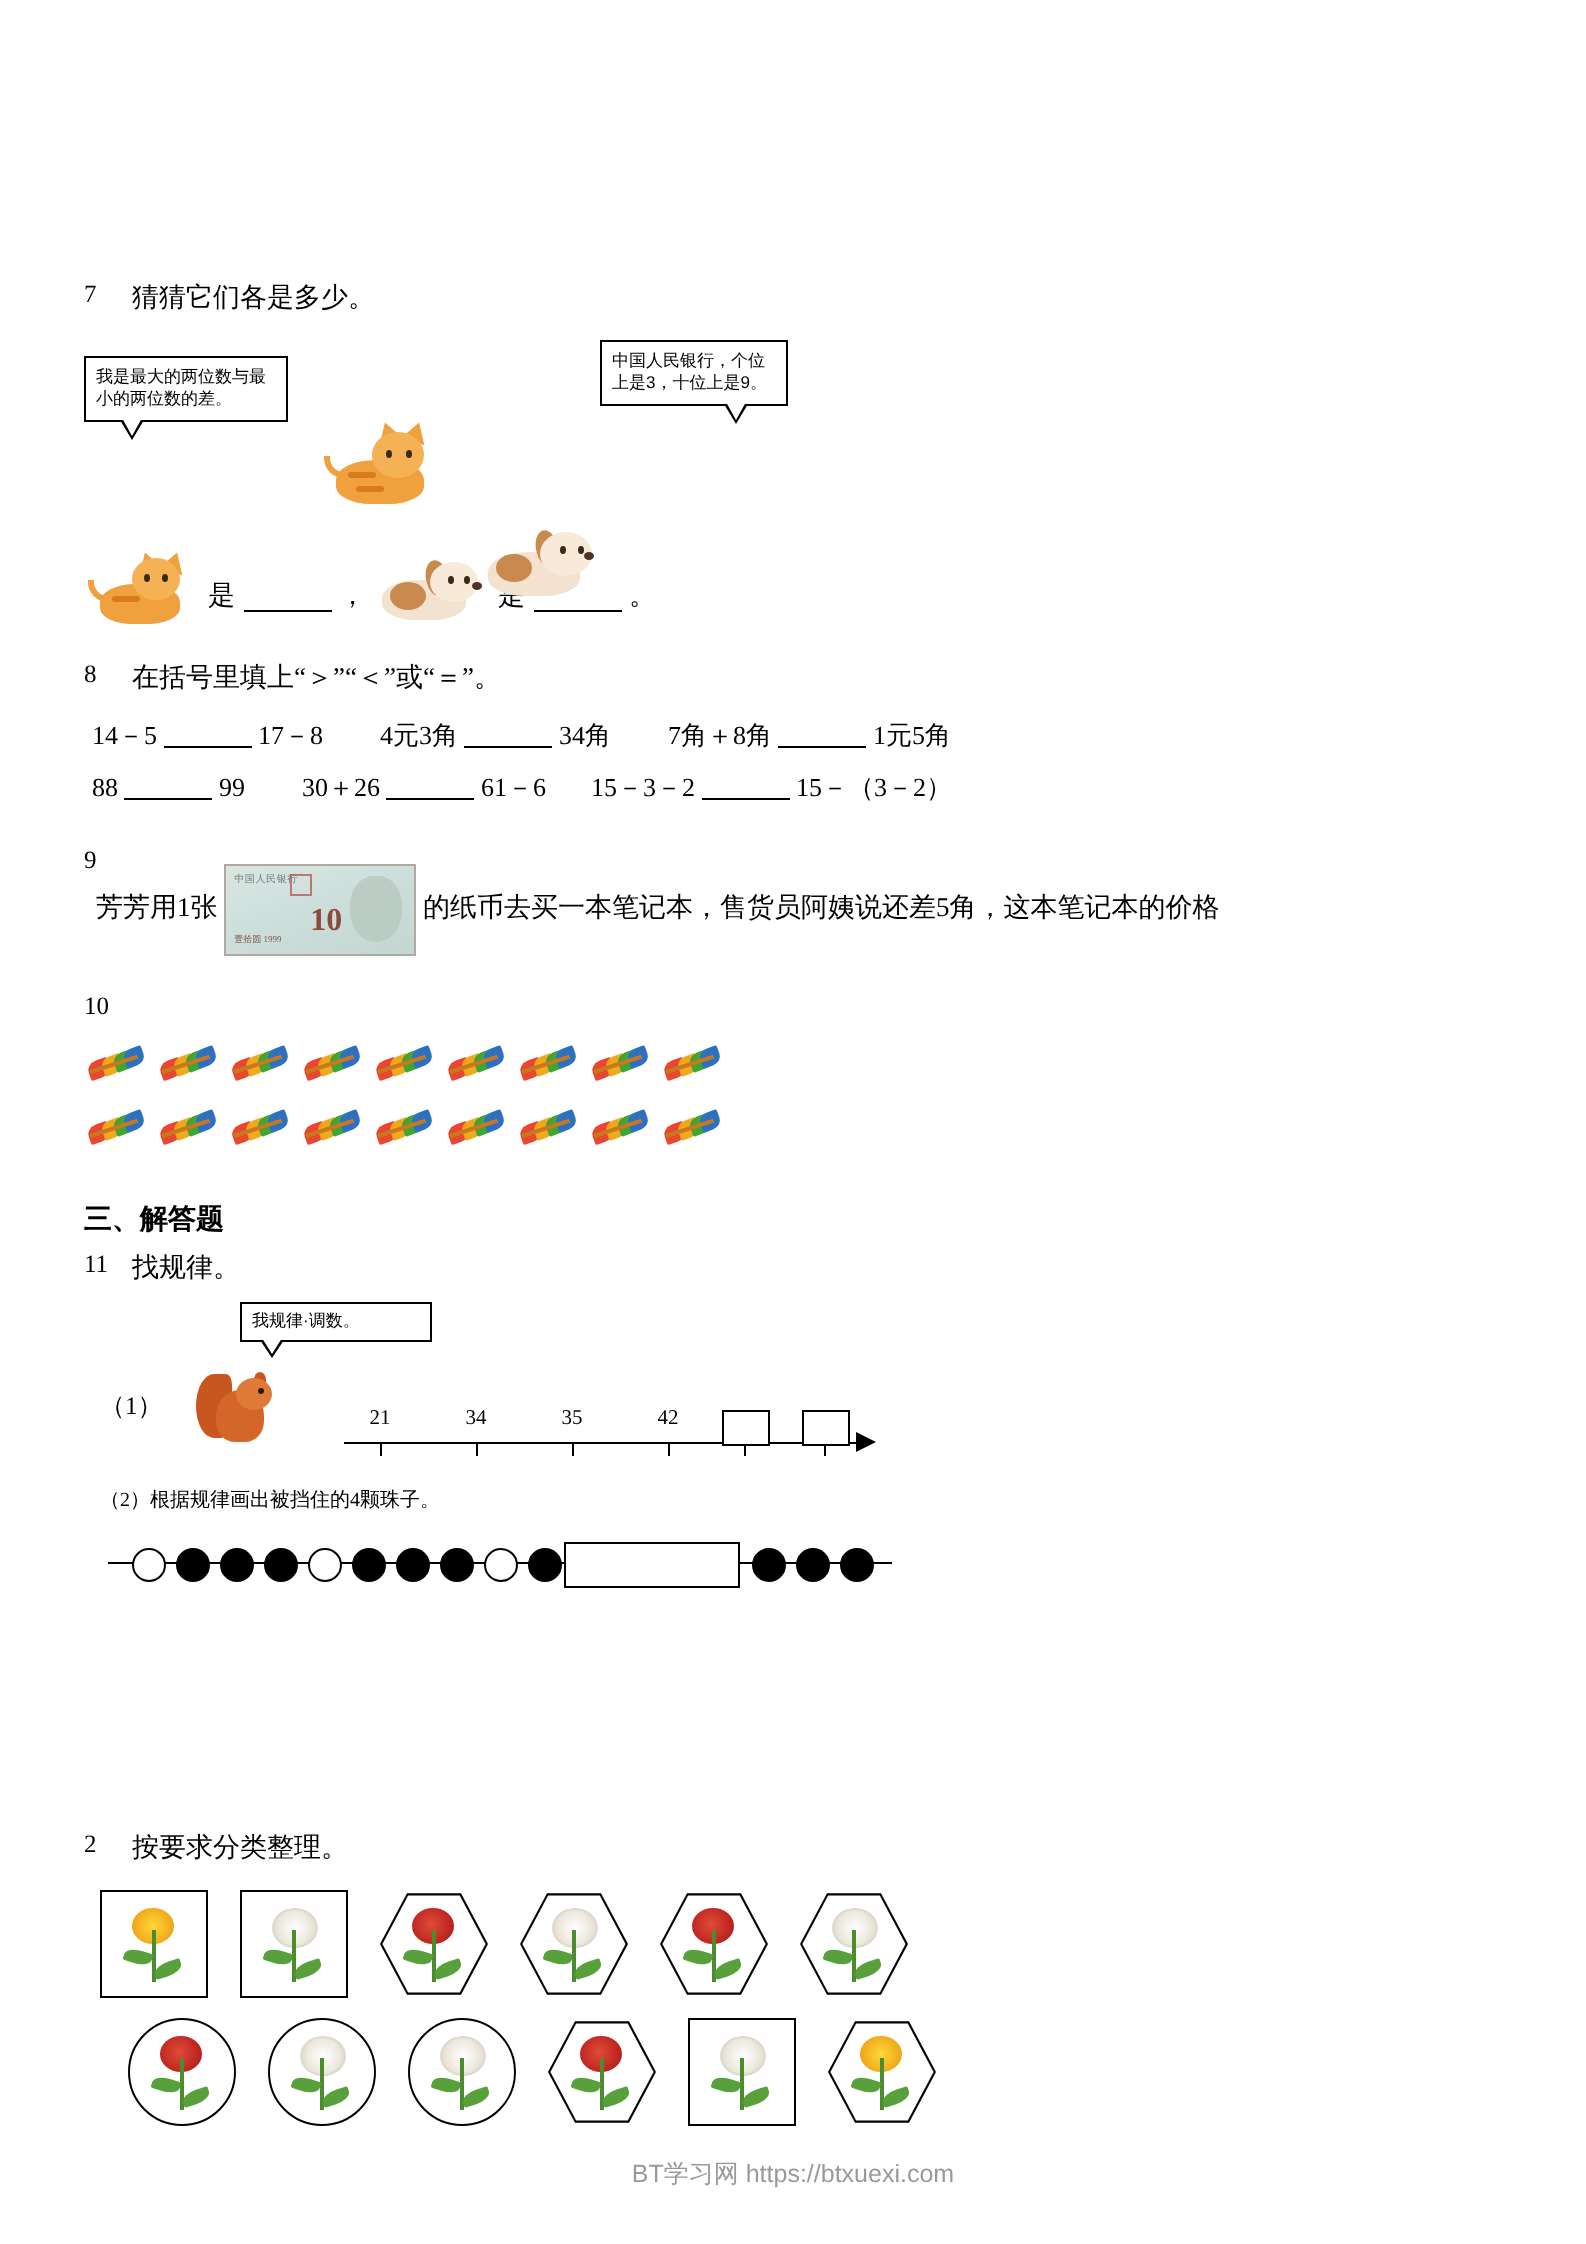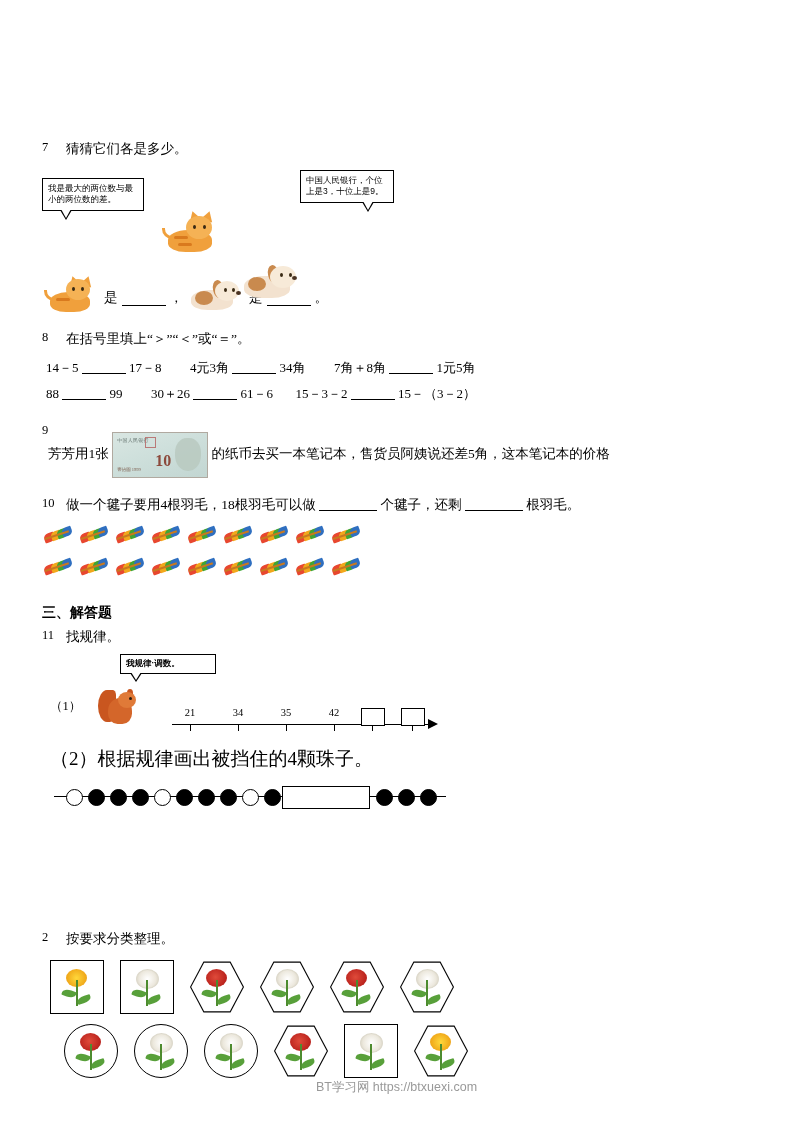--- a/index.html
+++ b/index.html
@@ -218,21 +218,20 @@
   }
   .bubble-c {
     position: absolute;
     left: 78px; top: 0px;
     width: 84px;
     font-size: 8.5px;
     border: 1px solid #000;
     padding: 3px 5px;
     background: #fff;
     font-family: "Liberation Sans", sans-serif;
-    font-weight: bold;
   }
   .bubble-c:after {
     content: "";
     position: absolute;
     width: 0; height: 0;
     border-left: 5px solid transparent;
     border-right: 5px solid transparent;
     border-top: 8px solid #fff;
     bottom: -7px; left: 10px;
   }
@@ -284,21 +283,21 @@
   .numline .box {
     position: absolute;
     top: 6px;
     width: 22px; height: 16px;
     border: 1px solid #000;
     background: #fff;
   }
 
   
   .q11-b { margin-top: 4px; }
-  .q11-b-text { font-size: 19px; }
+  .q11-b-text { font-size: 10px; }
   .beads {
     position: relative;
     margin-top: 10px;
     margin-left: 12px;
     width: 420px;
     height: 30px;
   }
   .beads .string {
     position: absolute;
     left: 0; top: 14px;
@@ -639,27 +638,20 @@
           <span class="mface"></span>
           <span class="mbot">壹拾圆 1999</span>
         </span>
         <span>的纸币去买一本笔记本，售货员阿姨说还差5角，这本笔记本的价格</span>
       </div>
     </div>
 
     <div id="q10">
       <div class="q-head">
         <span class="qnum">10</span>
-        <span>
-          <span>做一个毽子要用4根羽毛，18根羽毛可以做</span>
-          <span class="blank wide"></span>
-          <span>个毽子，还剩</span>
-          <span class="blank wide"></span>
-          <span>根羽毛。</span>
-        </span>
       </div>
       <div class="feathers">
         <div class="feather-row">
           <div class="feather">
               <div class="vane1"></div>
               <div class="vane2"></div>
               <div class="vane3"></div>
               <div class="vane4"></div>
               <div class="shaft"></div>
             </div>

